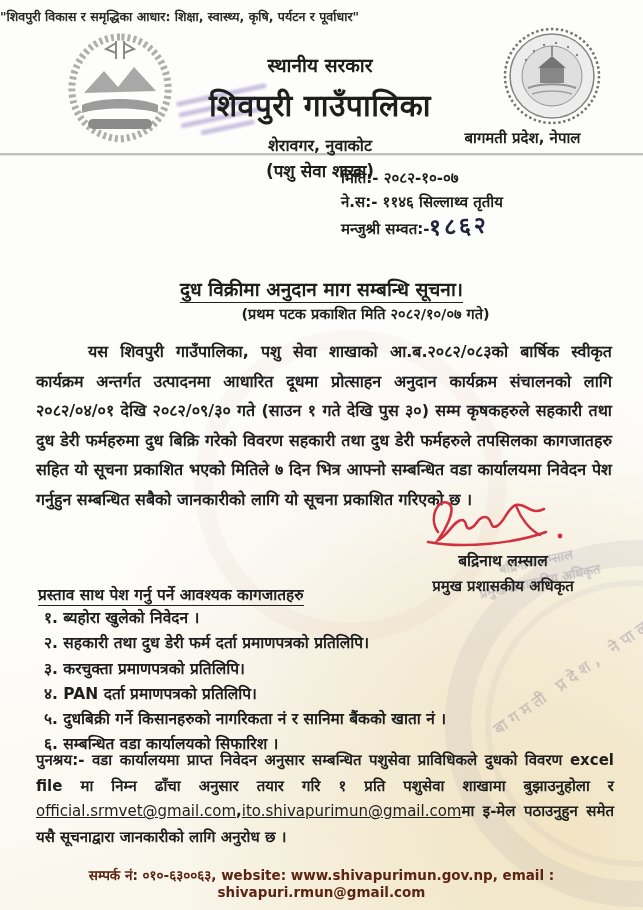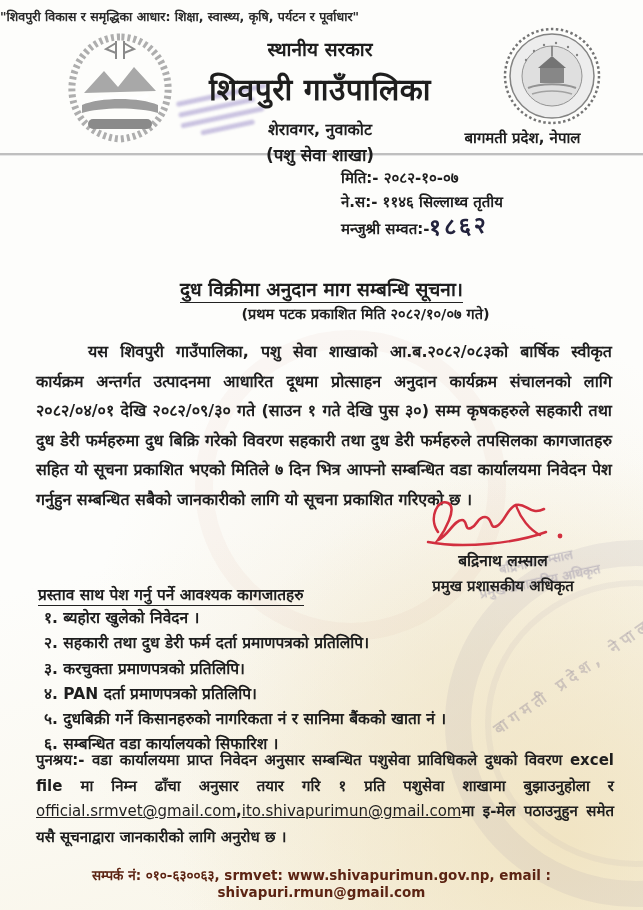--- a/index.html
+++ b/index.html
@@ -11,21 +11,21 @@
       linear-gradient(165deg,#fdfdfb 55%, #f8f4e6 100%);
     overflow:hidden;
     font-family:"DejaVu Sans","Liberation Sans",sans-serif;
     color:#1e1e1e;
   }
   .abs{position:absolute;}
   .center{text-align:center;}
   
   .quote{top:8px;left:0;width:100%;font-size:12.5px;font-weight:700;color:#2a2a2a;}
   .head-center{top:36px;left:150px;width:340px;text-align:center;z-index:2;}
-  .govt{font-size:19px;font-weight:600;}
+  .govt{font-size:19px;font-weight:600;margin-top:16px;}
   .muni{font-size:30px;font-weight:700;margin-top:6px;letter-spacing:.5px;}
   .addr{font-size:16px;font-weight:600;margin-top:9px;}
   .branch{font-size:17px;font-weight:800;margin-top:3px;}
   .province{top:127px;left:440px;width:165px;text-align:center;font-size:15px;font-weight:600;}
   .emblem{top:30px;left:60px;width:120px;height:116px;filter:blur(.4px) grayscale(1);opacity:.85;}
   .seal{top:26px;left:502px;width:100px;height:100px;filter:blur(.4px) grayscale(1);opacity:.9;}
   .divider{top:153px;left:0;width:643px;height:2px;background:#bfbfbf;box-shadow:0 1px 0 #e5e5e5;}
   
   .ink-stamp{top:86px;left:180px;width:92px;height:62px;transform:rotate(-12deg);opacity:.38;filter:blur(.8px);z-index:1;}
   .ink-stamp div{height:5px;margin:6px 0;border-radius:3px;background:#7a68b8;}
@@ -170,16 +170,16 @@
   <div class="abs ps">
     <span class="bold">पुनश्रय:-</span><span> वडा कार्यालयमा प्राप्त निवेदन अनुसार सम्बन्धित पशुसेवा प्राविधिकले दुधको विवरण excel file मा निम्न ढाँचा अनुसार तयार गरि १ प्रति पशुसेवा शाखामा बुझाउनुहोला र </span><span class="em">official.srmvet@gmail.com</span><span class="bold">,</span><span class="em">ito.shivapurimun@gmail.com</span><span>मा इ-मेल पठाउनुहुन समेत यसै सूचनाद्वारा जानकारीको लागि अनुरोध छ ।</span>
   </div>
 
   <div class="abs wm-ring">
     <div class="wm-ring-inner"></div>
   </div>
   <div class="abs wm-text">बागमती प्रदेश, नेपाल</div>
 
   <div class="abs footer">
-    <span>सम्पर्क नं: ०१०-६३००६३,</span><span> srmvet: </span><span class="link">www.shivapurimun.gov.np</span><span>, email : </span><span class="link">shivapuri.rmun@gmail.com</span>
+    <span>सम्पर्क नं: ०१०-६३००६३,</span><span> website: </span><span class="link">www.shivapurimun.gov.np</span><span>, email : </span><span class="link">shivapuri.rmun@gmail.com</span>
   </div>
 
 </div>
 
 </body></html>

